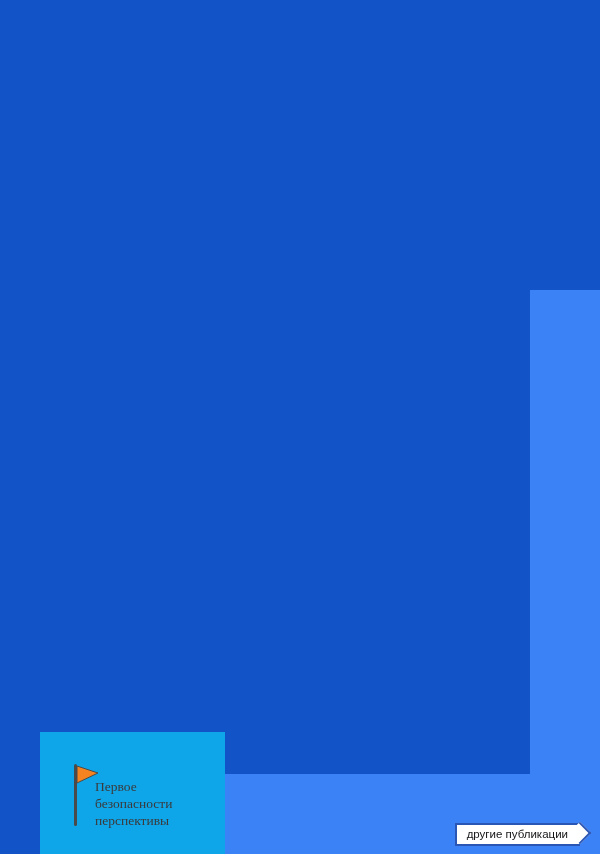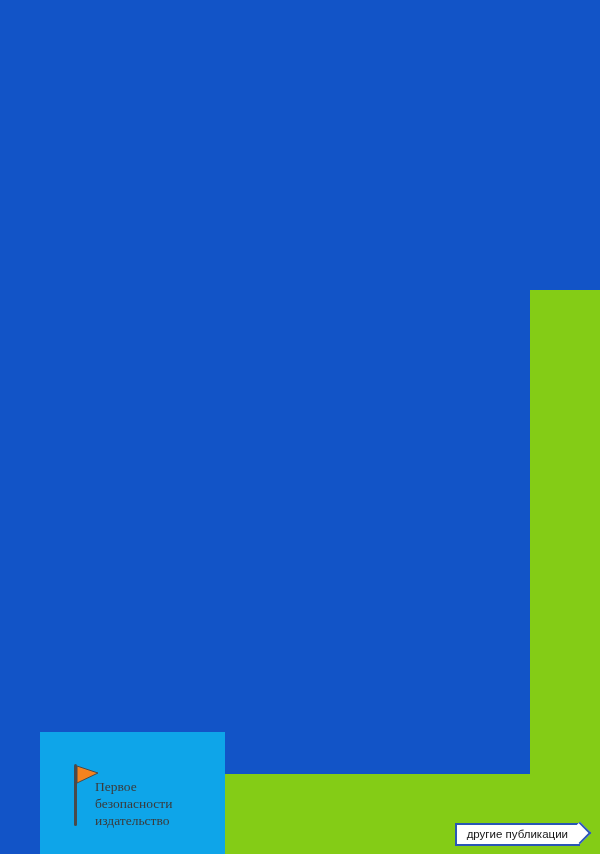--- a/index.html
+++ b/index.html
@@ -26,21 +26,21 @@
   
   .sidebar { position:absolute; left:0; top:306px; width:185px;
              padding:14px 6px 0 27px; box-sizing:border-box; }
   .sidebar .label { color:#ffffff; font-weight:bold; font-size:13.5px; line-height:15px; }
   .sidebar .person { color:#d8e0f4; font-size:13.5px; line-height:15px; margin-bottom:6px; }
   .board-name { color:#d8e0f4; font-size:13.5px; line-height:15.1px; }
 
   
   .toc-panel {
     position:absolute; left:185px; top:290px; right:0; bottom:0;
-    background:#84cc16; border-left:6px solid #0f172a;
+    background:#3b82f6; border-left:6px solid #0f172a;
     padding:13px 70px 0 25px; box-sizing:border-box; color:#141414;text-align:center;
   }
   .toc-head { display:flex; justify-content:space-between;
               font-weight:bold; font-size:13px; margin-bottom:19px; }
   .contents-label { font-weight:bold; font-size:13px; margin-bottom:13px; }
   .entry { margin-bottom:8px; font-size:11.6px; line-height:13px; letter-spacing:-.1px; }
   .entry .authors { font-style:italic; }
   .entry .title-row { position:relative; padding-right:38px; }
   .entry .page { position:absolute; right:0; bottom:0; font-style:normal; }
 
@@ -218,17 +218,17 @@
   </div>
 
   <div class="pub-area">
     <svg class="pub-flag" width="36" height="66" viewBox="0 0 36 66">
       <rect x="5" y="2" width="3" height="62" rx="1.5" fill="#4a4a4a"></rect>
       <path d="M8,4 L29,11 L8,21 Z" fill="#f5831f" stroke="#4a4a4a" stroke-width="1"></path>
     </svg>
     <div class="pub-name">
       <div>Первое</div>
       <div>безопасности</div>
-      <div>издательство</div>
+      <div>перспективы</div>
     </div>
   </div>
 
 </div>
 
 </body></html>

